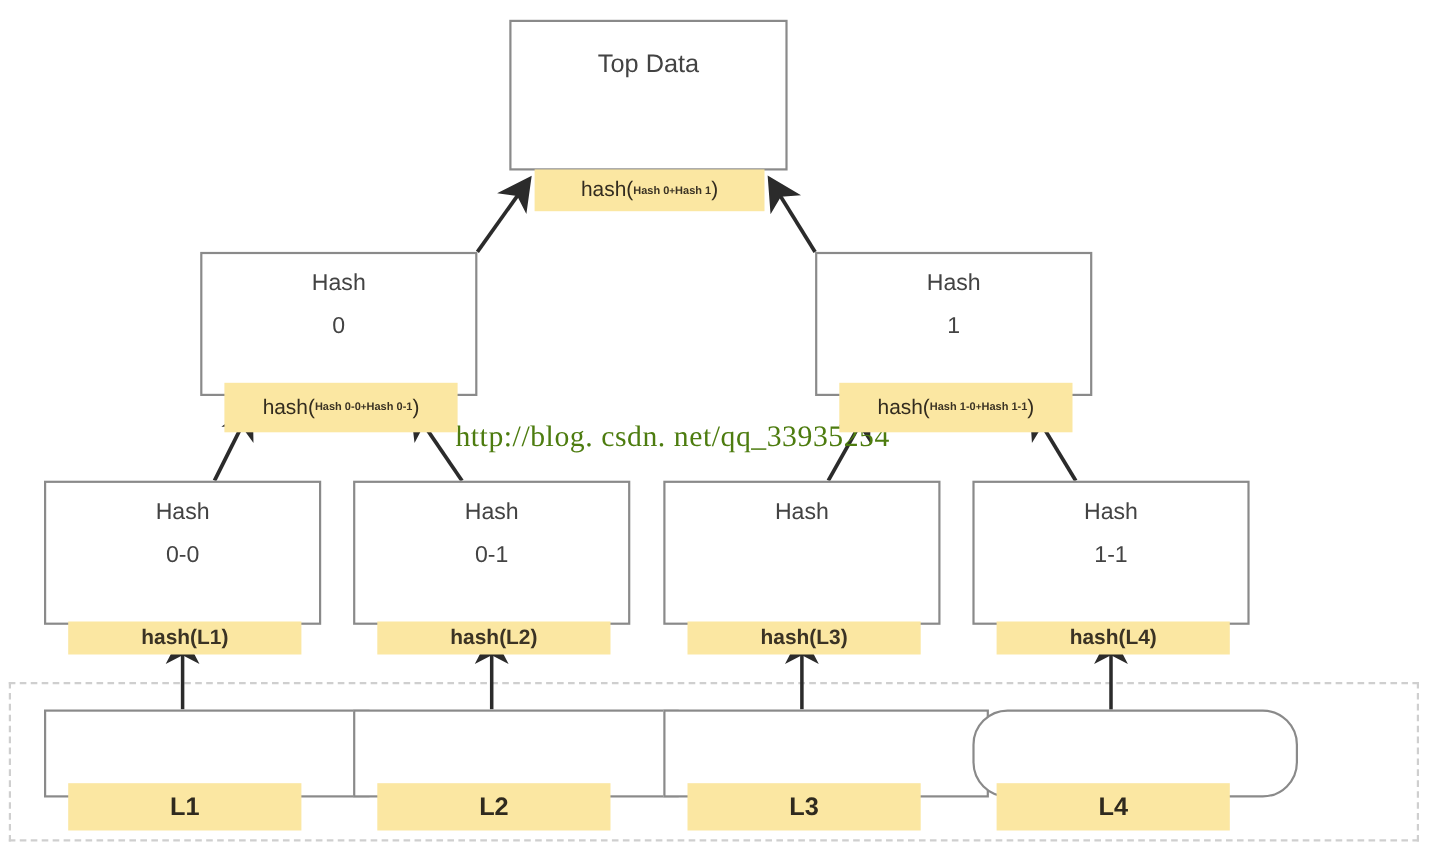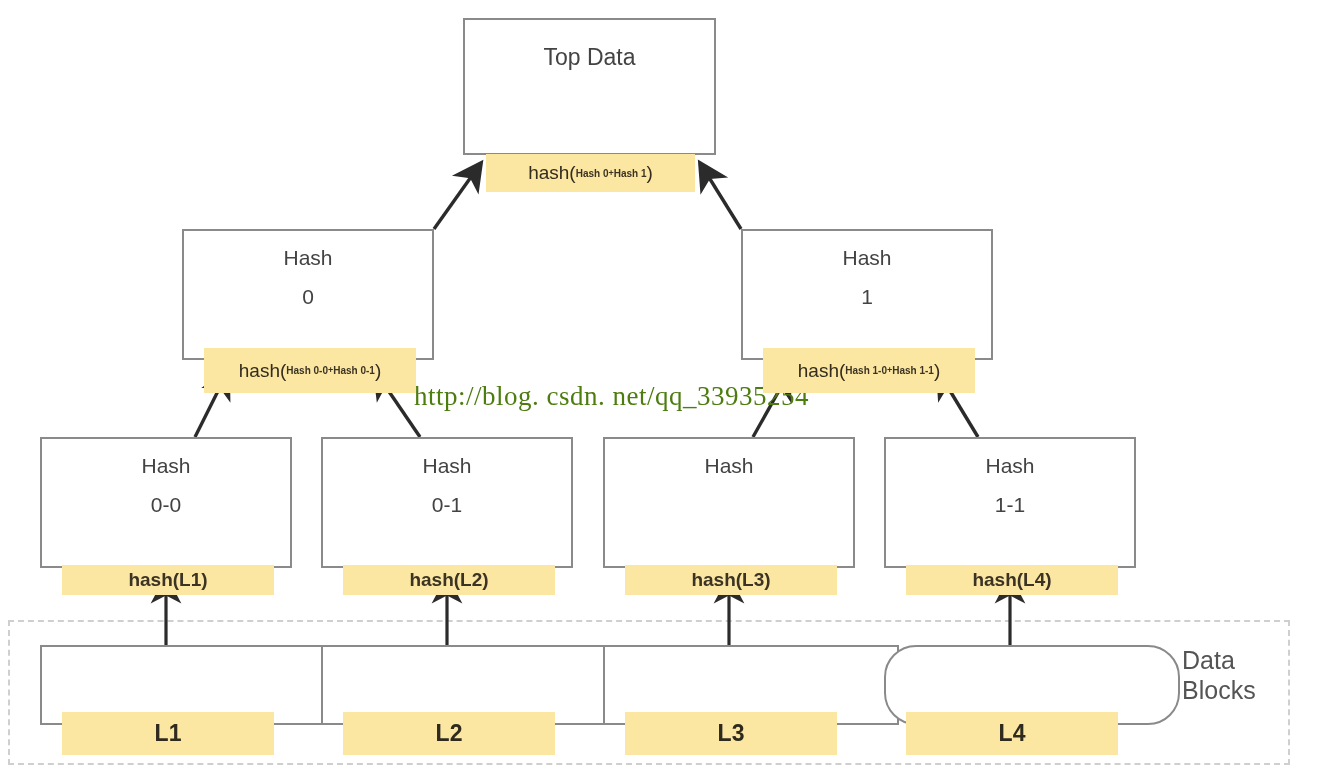--- a/index.html
+++ b/index.html
@@ -165,24 +165,20 @@
   #node-l3 { left: 603px; }
   #node-l4 { left: 884px; border-radius: 32px; }
   .block .chip { left: 20px; top: 19px; width: 212px; height: 43px; }
 </style>
 </head>
 <body>
 
 <div id="canvas">
 
   <div class="region-dashed"></div>
-  <div class="region-label">
-    <div>Data</div>
-    <div>Blocks</div>
-  </div>
 
   <div class="watermark">http://blog. csdn. net/qq_33935254</div>
 
   <svg id="edges" viewBox="0 0 1318 778">
     <defs>
       <marker id="ah" markerWidth="11" markerHeight="11" refX="8.4" refY="5.2" orient="auto" markerUnits="strokeWidth">
         <path d="M0.4,0.4 L9.6,5.2 L0.4,10 L2.9,5.2 Z" fill="#2b2b2b"></path>
       </marker>
     </defs>
 

